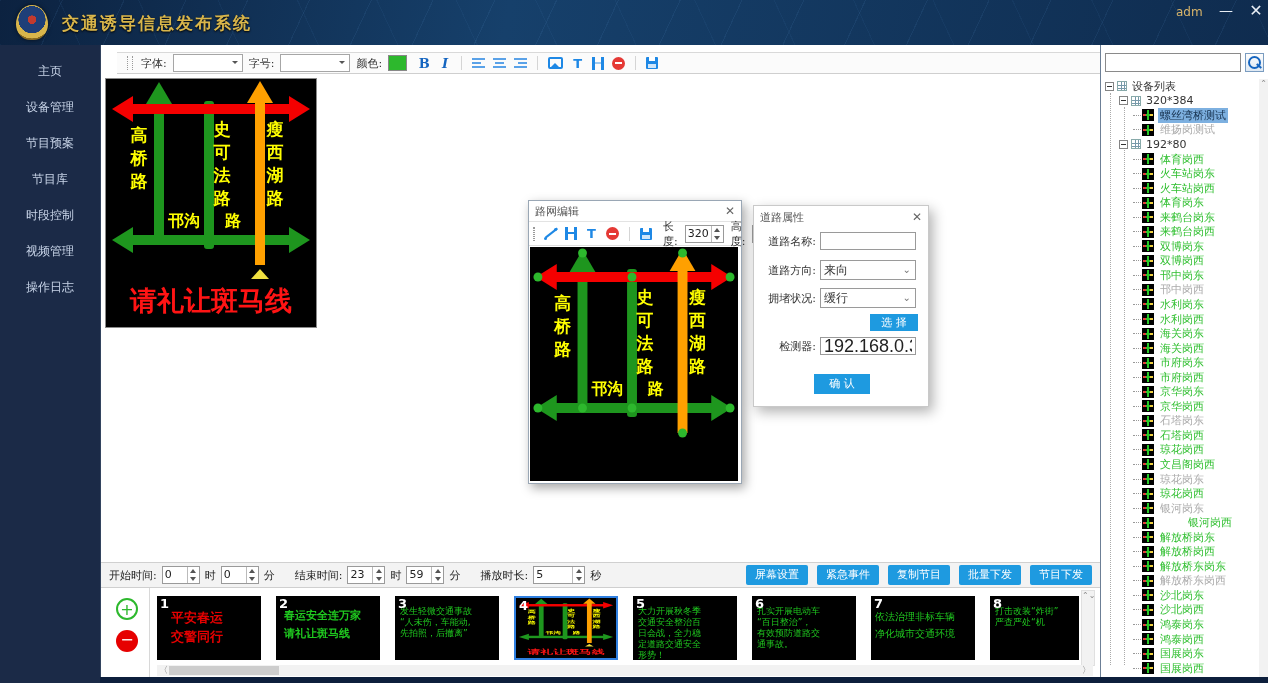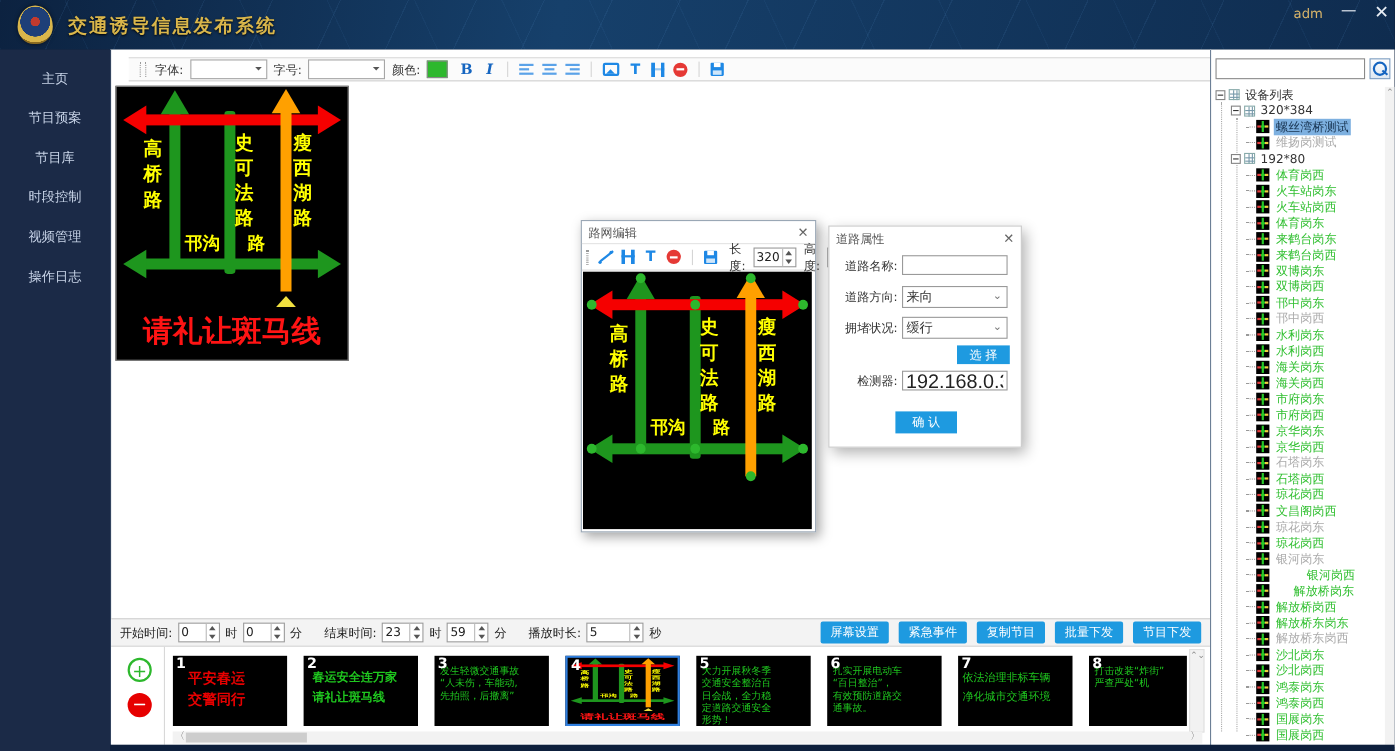--- a/index.html
+++ b/index.html
@@ -143,20 +143,21 @@
   <div class="header">
     <div class="badge"></div>
     <div class="app-title">交通诱导信息发布系统</div>
     <div class="user-name">adm</div>
     <div class="win-min">—</div>
     <div class="win-close">✕</div>
   </div>
 
   <div class="left-nav" id="left-nav">
       <div class="nav-item" style="margin-top: 8px;">主页</div>
+      <div class="nav-item" style="margin-top: 0px;">设备管理</div>
       <div class="nav-item" style="margin-top: 0px;">节目预案</div>
       <div class="nav-item" style="margin-top: 0px;">节目库</div>
       <div class="nav-item" style="margin-top: 0px;">时段控制</div>
       <div class="nav-item" style="margin-top: 0px;">视频管理</div>
       <div class="nav-item" style="margin-top: 0px;">操作日志</div>
     </div>
 
   <div class="main">
 
     <div class="toolbar">
@@ -596,21 +597,21 @@
           <span class="tname off" style="padding: 0px 2px;">银河岗东</span>
         </div>
         <div class="trow" style="padding-left: 30px;">
           <span class="dash"></span>
           <span class="tfl"></span>
           <span class="tname on" style="padding: 0px 2px; margin-left: 28px;">银河岗西</span>
         </div>
         <div class="trow" style="padding-left: 30px;">
           <span class="dash"></span>
           <span class="tfl"></span>
-          <span class="tname on" style="padding: 0px 2px; margin-left: 16px;">解放桥岗东</span>
+          <span class="tname on" style="padding: 0px 2px;">解放桥岗东</span>
         </div>
         <div class="trow" style="padding-left: 30px;">
           <span class="dash"></span>
           <span class="tfl"></span>
           <span class="tname on" style="padding: 0px 2px;">解放桥岗西</span>
         </div>
         <div class="trow" style="padding-left: 30px;">
           <span class="dash"></span>
           <span class="tfl"></span>
           <span class="tname on" style="padding: 0px 2px;">解放桥东岗东</span>

